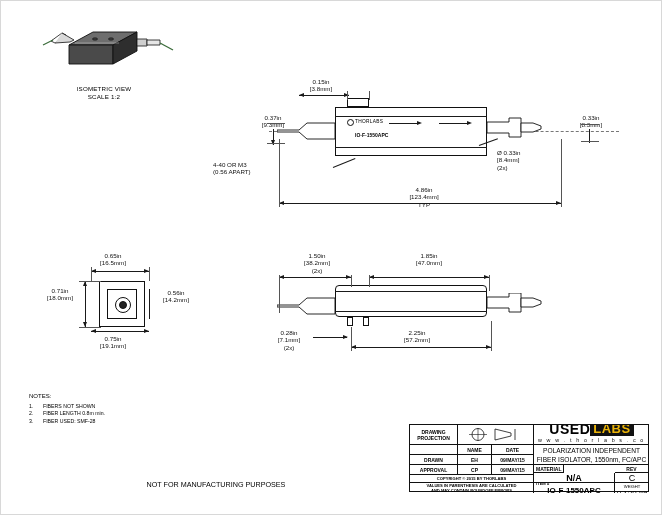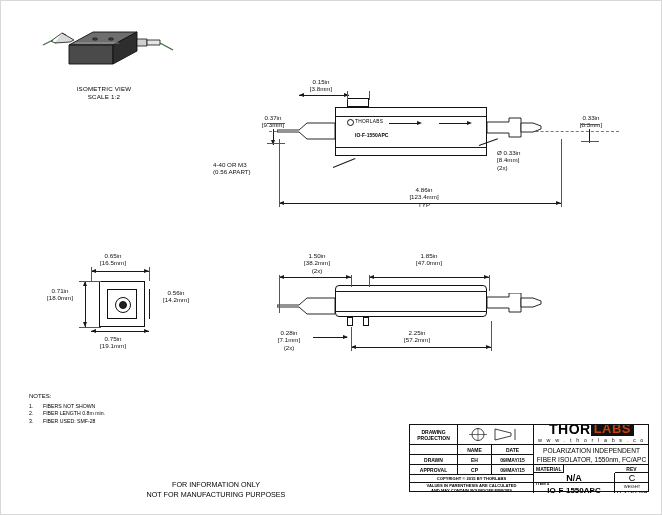--- a/index.html
+++ b/index.html
@@ -84,21 +84,21 @@
     text-align: center;
     overflow: hidden;
   }
   .bd-r { border-right: 1px solid #111; font-weight: bold; }
   .bd-b { border-bottom: 1px solid #111; }
   .tb-small { font-size: 5px; }
   .tb-tiny { font-size: 4.1px; line-height: 5px; }
   .brandTHOR { font-size: 14px; font-weight: bold; letter-spacing: .5px; }
   .brandLABS {
     font-size: 13px; font-weight: bold; letter-spacing: .5px;
-    background: #111; color: #c2410c; padding: 0 3px;
+    background: #111; color: #eab308; padding: 0 3px;
   }
   .brandURL { font-size: 5.4px; letter-spacing: 1.6px; color: #111; }
   .desc { font-size: 6.6px; line-height: 9px; text-align: center; }
   .big { font-size: 9px; }
 
   
   #notes { left: 28px; top: 392px; font-size: 5.2px; line-height: 6.6px; }
   #notes .notes-title { font-size: 6px; margin-bottom: 3px; }
   #notes table { border-collapse: collapse; font-size: 5.2px; }
   #notes td { vertical-align: top; padding: 0 0 1px 0; }
@@ -347,21 +347,20 @@
       </tr>
       <tr>
         <td class="num">3.</td>
         <td>FIBER USED: SMF-28</td>
       </tr>
     </tbody>
       </table>
   </div>
 
   <div class="abs" id="footer">
-    <div>FOR INFORMATION ONLY</div>
     <div>NOT FOR MANUFACTURING PURPOSES</div>
   </div>
 
   <div class="abs" id="titleblock">
 
     <div class="cell bd-r bd-b" style="left:0; top:0; width:48px; height:20px; flex-direction:column;">
       <span class="tb-small">DRAWING</span>
       <span class="tb-small">PROJECTION</span>
     </div>
     <div class="cell bd-r bd-b" style="left:48px; top:0; width:76px; height:20px;">
@@ -388,21 +387,21 @@
 
     <div class="cell bd-r bd-b tb-tiny" style="left:0; top:50px; width:124px; height:8px; font-weight:bold;">COPYRIGHT © 2015 BY THORLABS</div>
 
     <div class="cell bd-r tb-tiny" style="left:0; top:58px; width:124px; height:10px; flex-direction:column;">
       <span>VALUES IN PARENTHESIS ARE CALCULATED</span>
       <span>AND MAY CONTAIN ROUNDOFF ERRORS</span>
     </div>
 
     <div class="cell bd-b" style="left:124px; top:0; width:115px; height:20px; flex-direction:column;">
       <div style="display:flex; align-items:center;">
-        <span class="brandTHOR">THOR</span>
+        <span class="brandTHOR">USED</span>
           <span class="brandLABS">LABS</span>
       </div>
       <span class="brandURL">w w w . t h o r l a b s . c o m</span>
     </div>
 
     <div class="cell bd-b desc" style="left:124px; top:20px; width:115px; height:20px; flex-direction:column;">
       <span>POLARIZATION INDEPENDENT</span>
       <span>FIBER ISOLATOR, 1550nm, FC/APC</span>
     </div>
 

